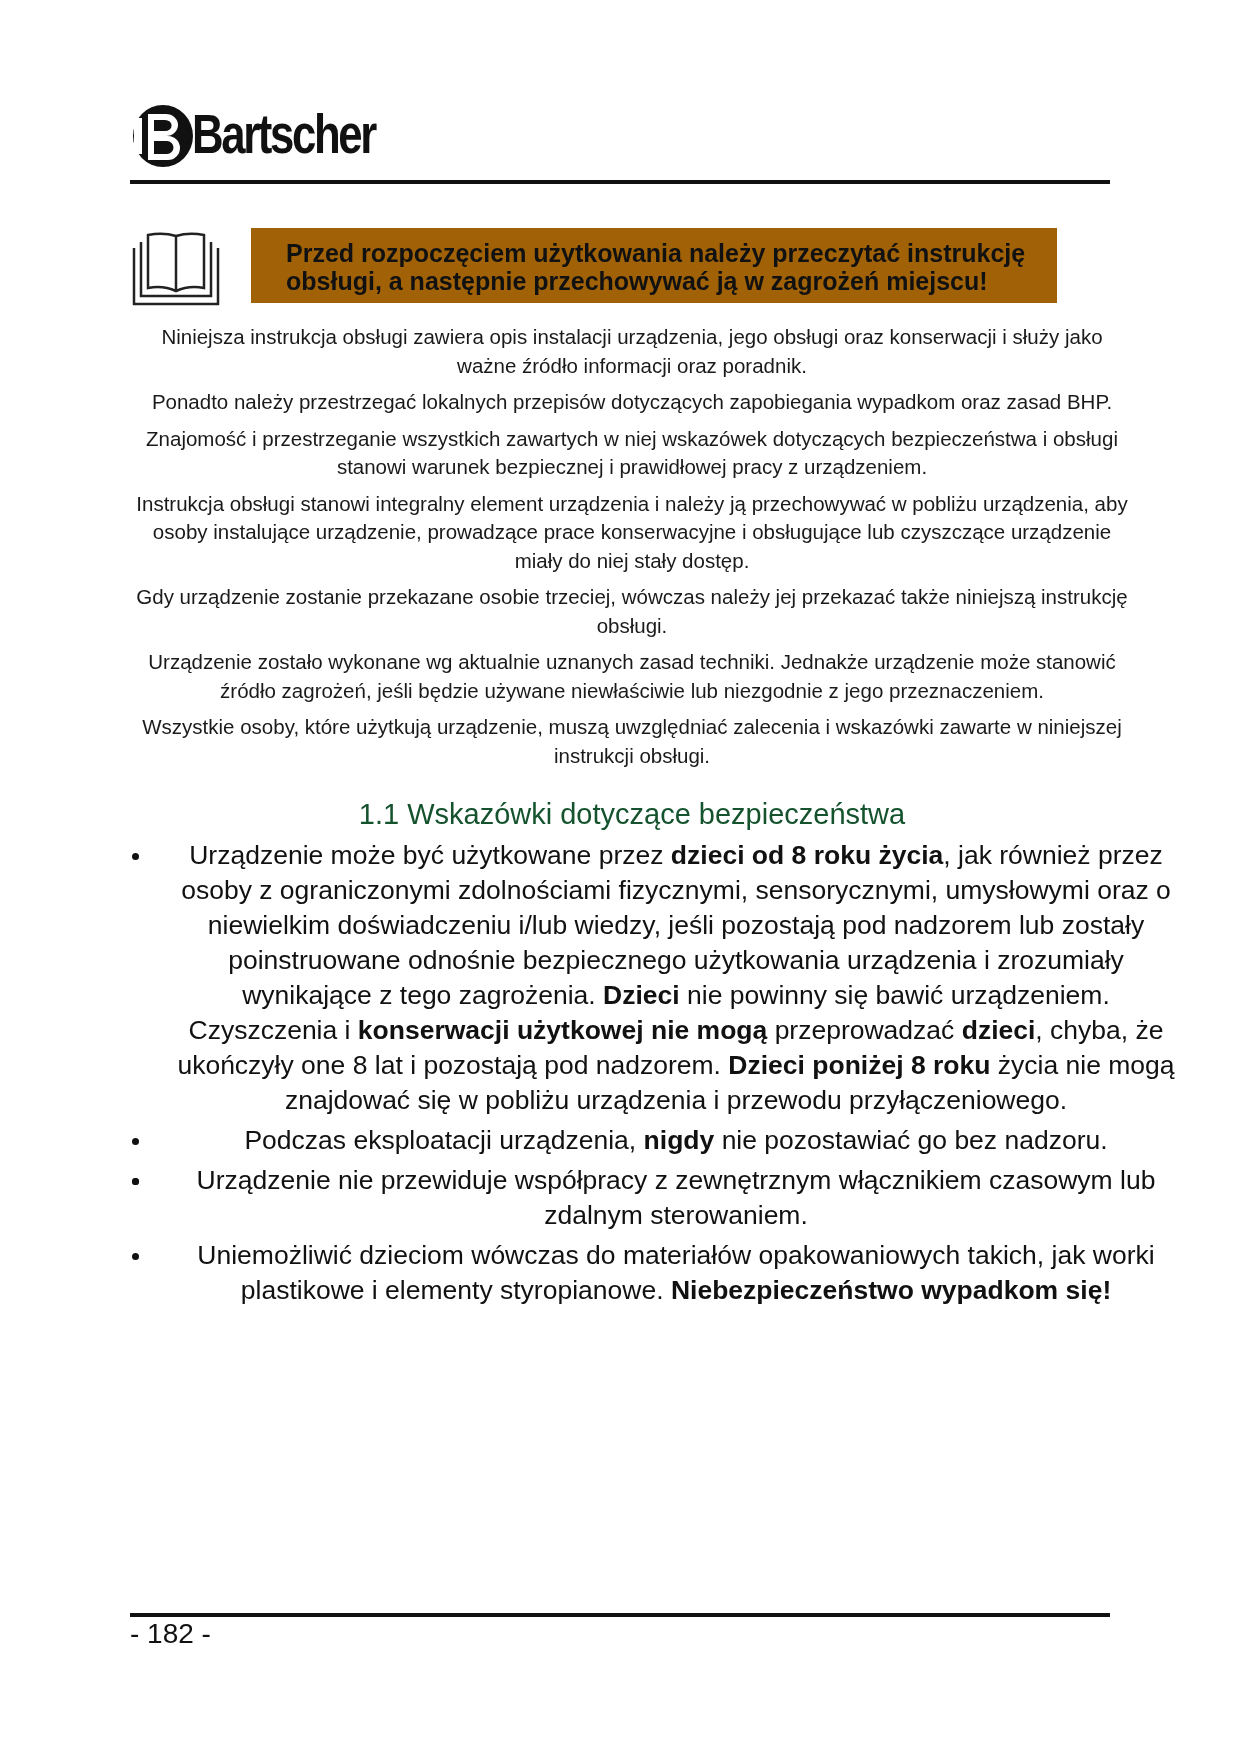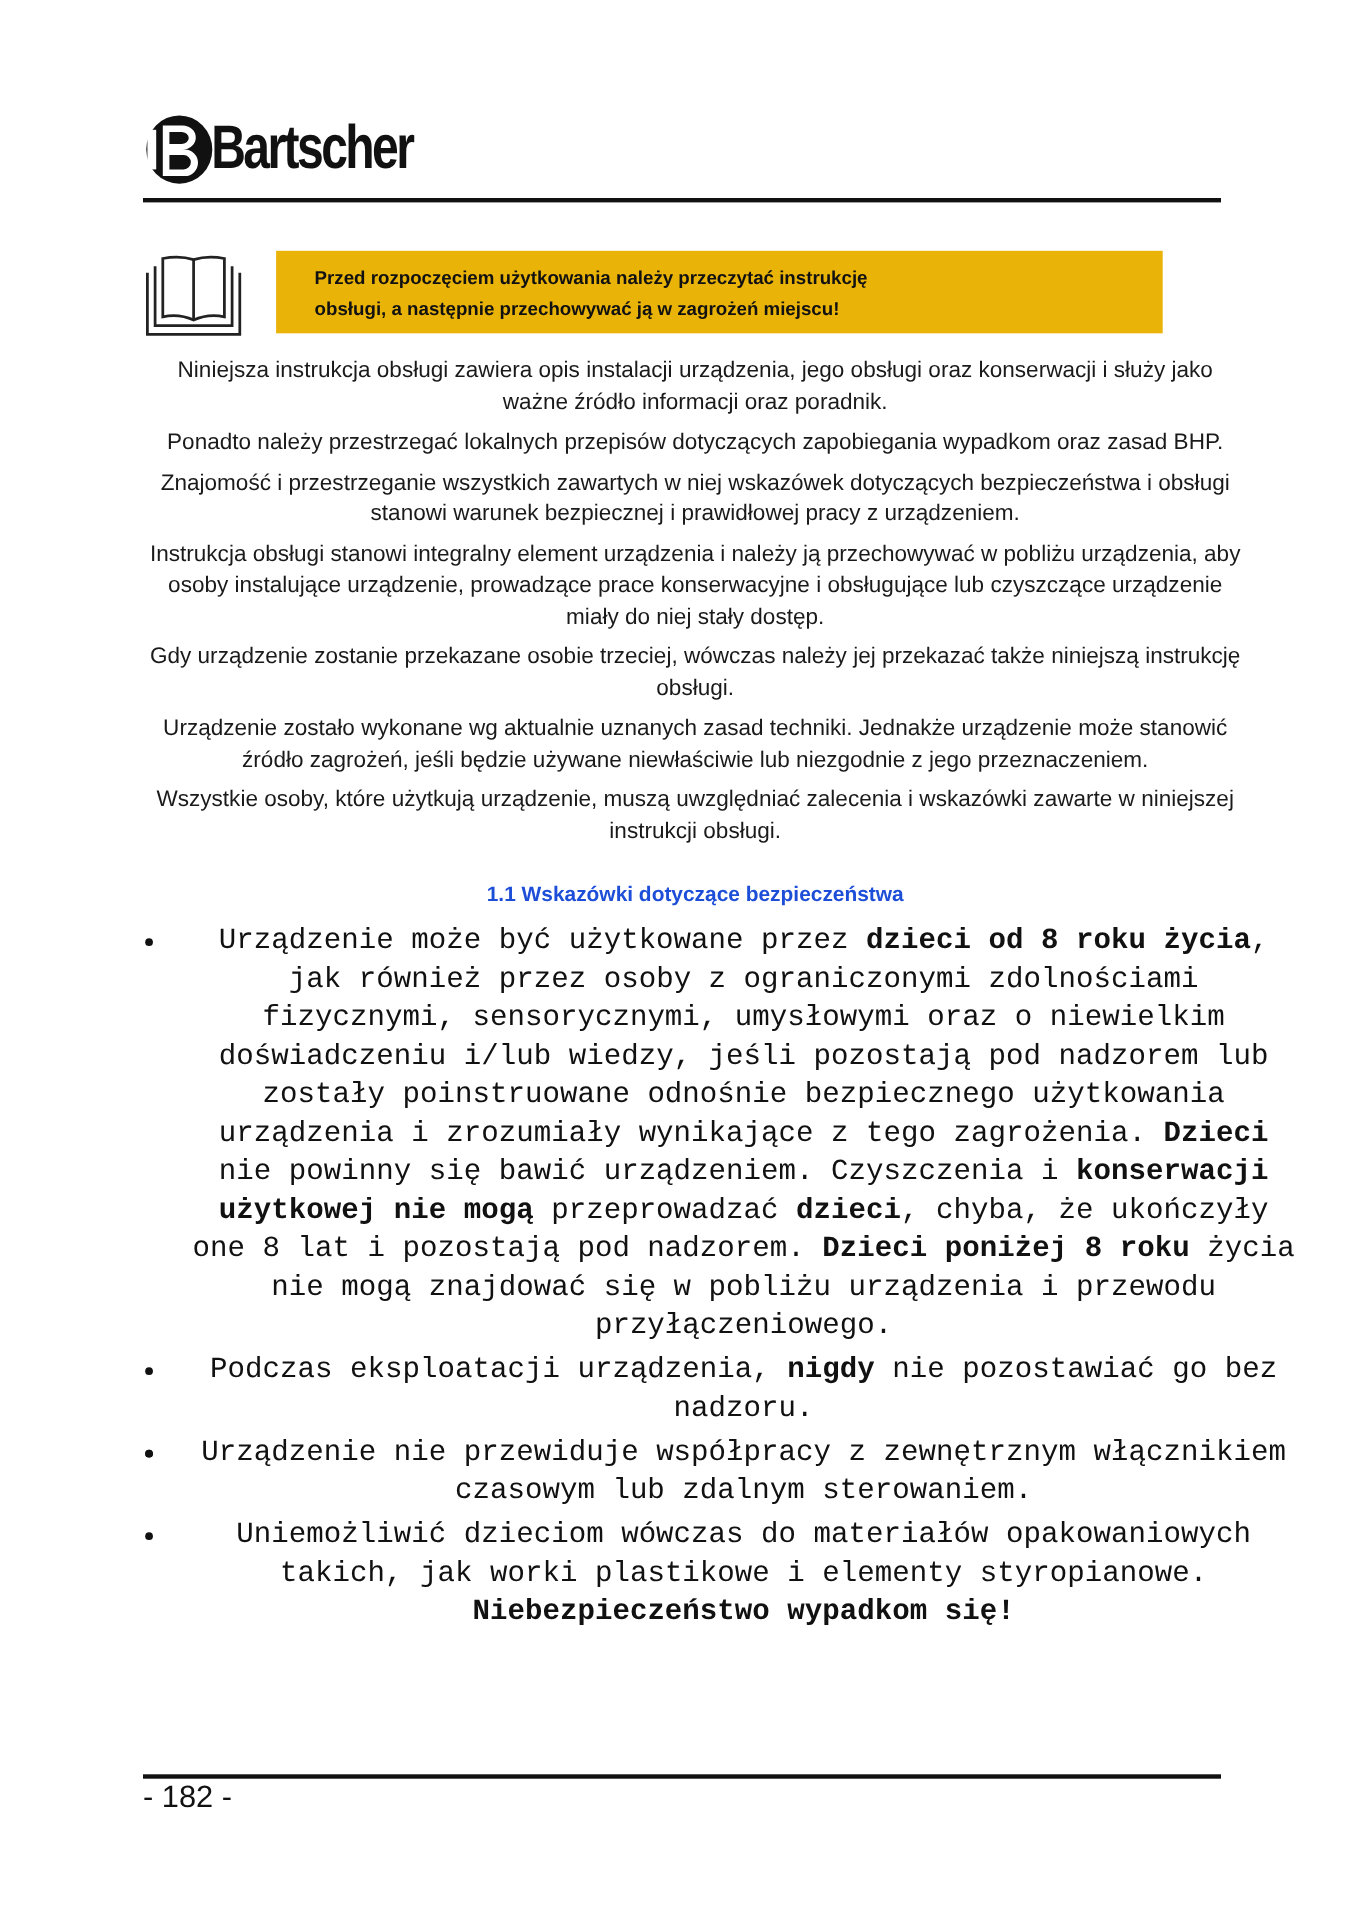--- a/index.html
+++ b/index.html
@@ -11,37 +11,37 @@
     position: absolute; left: 130px; top: 100px; height: 72px;
     display: flex; align-items: center;
   }
   .logo svg { display: block; }
   .rule-top {
     position: absolute; left: 130px; top: 180px; width: 980px; height: 4px; background: #111;
   }
   .book-icon { position: absolute; left: 131px; top: 228px; width: 90px; height: 78px; }
   .notice {
     position: absolute; left: 251px; top: 228px; width: 806px; height: 75px;
-    background: #eab308; box-sizing: border-box; padding: 11px 0 0 35px;
-    font-weight: bold; font-size: 17px; line-height: 28px; color: #111;
+    background: #a16207; box-sizing: border-box; padding: 11px 0 0 35px;
+    font-weight: bold; font-size: 25px; line-height: 28px; color: #111;
   }
   .content { position: absolute; left: 132px; top: 323px; width: 1000px; text-align: center; }
   p.body {
     margin: 0 0 8px 0; font-size: 20.5px; line-height: 28.5px; color: #1a1a1a;
   }
   h1.section {
     margin: 26px 0 12px 0; font-size: 28px; font-weight: bold; line-height: 34px; color: #111;
   }
   h2.subsection {
-    margin: 28px 0 8px 0; font-size: 19px; font-weight: bold; line-height: 32px; color: #1d4ed8;
+    margin: 28px 0 8px 0; font-size: 29px; font-weight: normal; line-height: 32px; color: #14532d;
   }
   ul.bullets { list-style: none; margin: 0; padding: 0; }
   ul.bullets li {
     position: relative; padding-left: 39px; font-size: 26.5px; line-height: 35px;
-    margin-bottom: 5px; color: #111; width: 1010px; font-family: Liberation Mono, monospace;
+    margin-bottom: 5px; color: #111; width: 1010px;
   }
   ul.bullets li .dot {
     position: absolute; left: 0px; top: 15px; width: 7px; height: 7px; border-radius: 50%; background: #111;
   }
   ul.bullets li b { font-weight: bold; }
   .rule-bottom {
     position: absolute; left: 130px; top: 1613px; width: 980px; height: 4px; background: #111;
   }
   .page-num { position: absolute; left: 130px; top: 1618px; font-size: 28px; color: #111; }
 </style>

